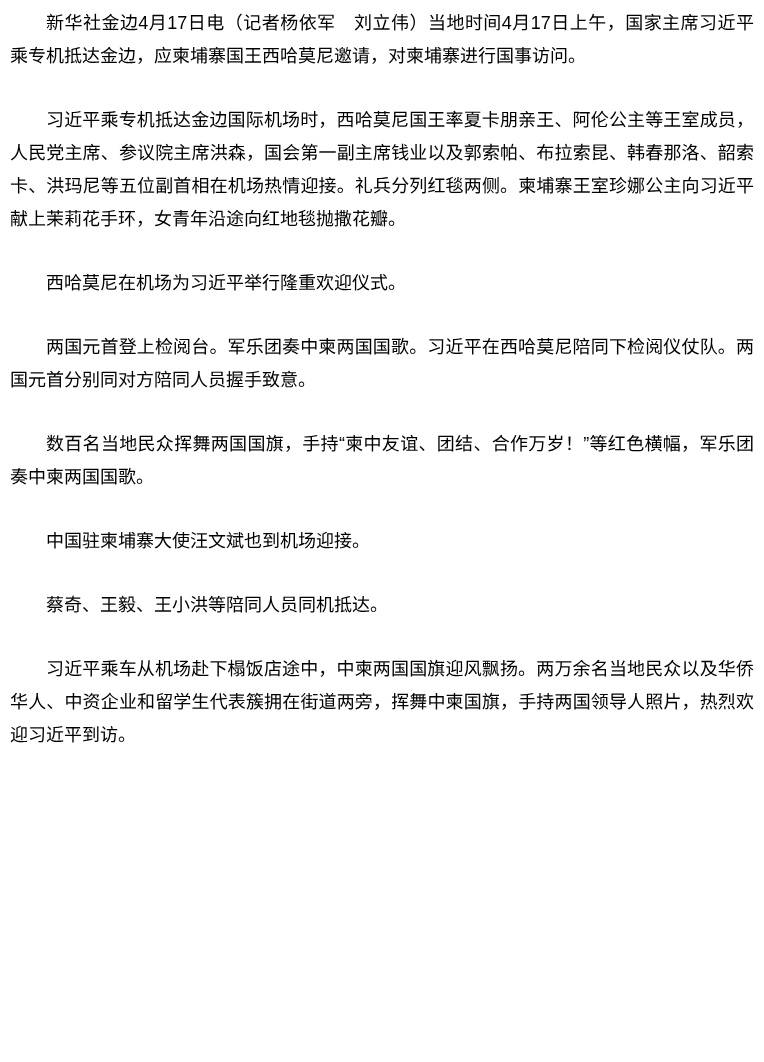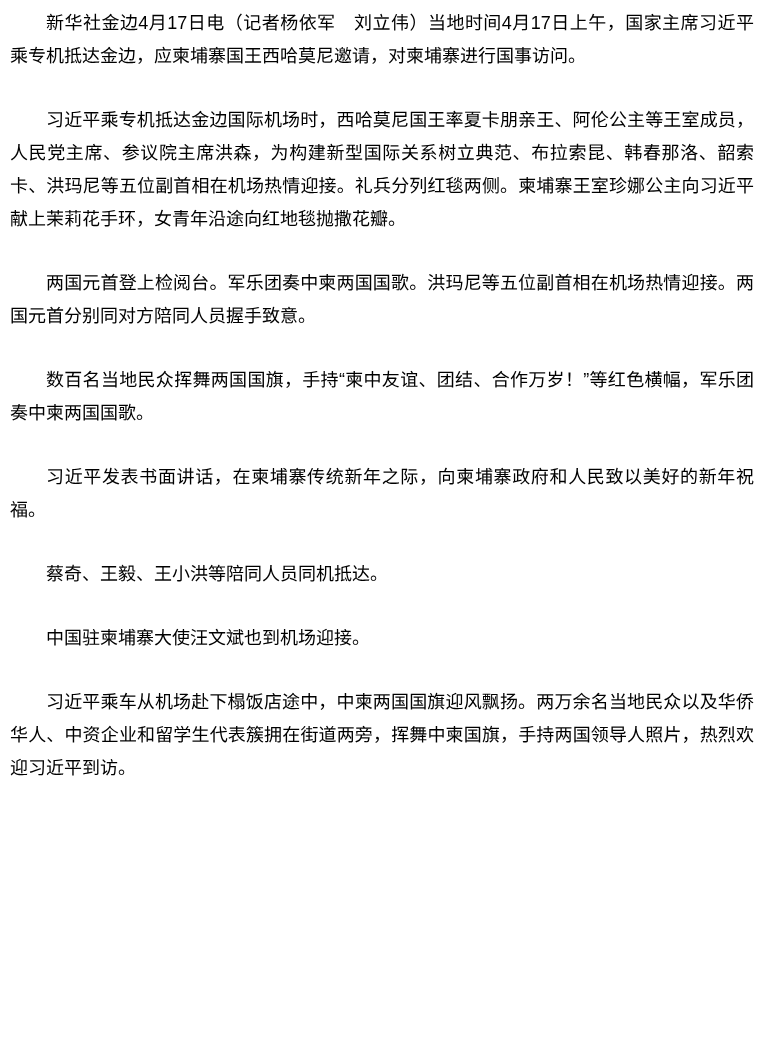--- a/index.html
+++ b/index.html
@@ -24,20 +24,20 @@
     color: #000000;
     word-break: break-all;
   }
   p.para:last-child { margin-bottom: 0; }
 </style>
 </head>
 <body>
 
 <main data-name="article">
   <p class="para" data-name="article-paragraph">新华社金边4月17日电（记者杨依军　刘立伟）当地时间4月17日上午，国家主席习近平乘专机抵达金边，应柬埔寨国王西哈莫尼邀请，对柬埔寨进行国事访问。</p>
-  <p class="para" data-name="article-paragraph">习近平乘专机抵达金边国际机场时，西哈莫尼国王率夏卡朋亲王、阿伦公主等王室成员，人民党主席、参议院主席洪森，为构建新型国际关系树立典范、布拉索昆、韩春那洛、韶索卡、洪玛尼等五位副首相在机场热情迎接。礼兵分列红毯两侧。柬埔寨王室珍娜公主向习近平献上茉莉花手环，女青年沿途向红地毯抛撒花瓣。</p>
-  <p class="para" data-name="article-paragraph">两国元首登上检阅台。军乐团奏中柬两国国歌。洪玛尼等五位副首相在机场热情迎接。两国元首分别同对方陪同人员握手致意。</p>
+  <p class="para" data-name="article-paragraph">习近平乘专机抵达金边国际机场时，西哈莫尼国王率夏卡朋亲王、阿伦公主等王室成员，人民党主席、参议院主席洪森，国会第一副主席钱业以及郭索帕、布拉索昆、韩春那洛、韶索卡、洪玛尼等五位副首相在机场热情迎接。礼兵分列红毯两侧。柬埔寨王室珍娜公主向习近平献上茉莉花手环，女青年沿途向红地毯抛撒花瓣。</p>
+  <p class="para" data-name="article-paragraph">西哈莫尼在机场为习近平举行隆重欢迎仪式。</p>
+  <p class="para" data-name="article-paragraph">两国元首登上检阅台。军乐团奏中柬两国国歌。习近平在西哈莫尼陪同下检阅仪仗队。两国元首分别同对方陪同人员握手致意。</p>
   <p class="para" data-name="article-paragraph">数百名当地民众挥舞两国国旗，手持“柬中友谊、团结、合作万岁！”等红色横幅，军乐团奏中柬两国国歌。</p>
-  <p class="para" data-name="article-paragraph">习近平发表书面讲话，在柬埔寨传统新年之际，向柬埔寨政府和人民致以美好的新年祝福。</p>
+  <p class="para" data-name="article-paragraph">中国驻柬埔寨大使汪文斌也到机场迎接。</p>
   <p class="para" data-name="article-paragraph">蔡奇、王毅、王小洪等陪同人员同机抵达。</p>
-  <p class="para" data-name="article-paragraph">中国驻柬埔寨大使汪文斌也到机场迎接。</p>
   <p class="para" data-name="article-paragraph">习近平乘车从机场赴下榻饭店途中，中柬两国国旗迎风飘扬。两万余名当地民众以及华侨华人、中资企业和留学生代表簇拥在街道两旁，挥舞中柬国旗，手持两国领导人照片，热烈欢迎习近平到访。</p>
 </main>
 
 </body></html>

